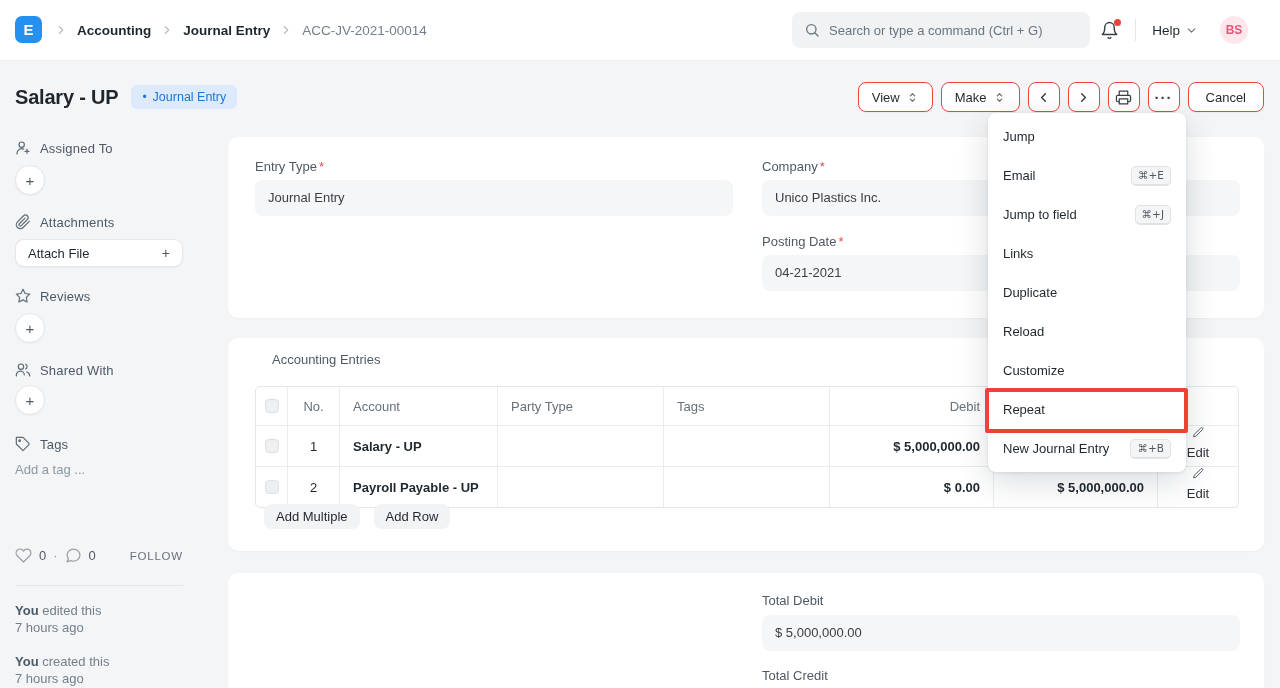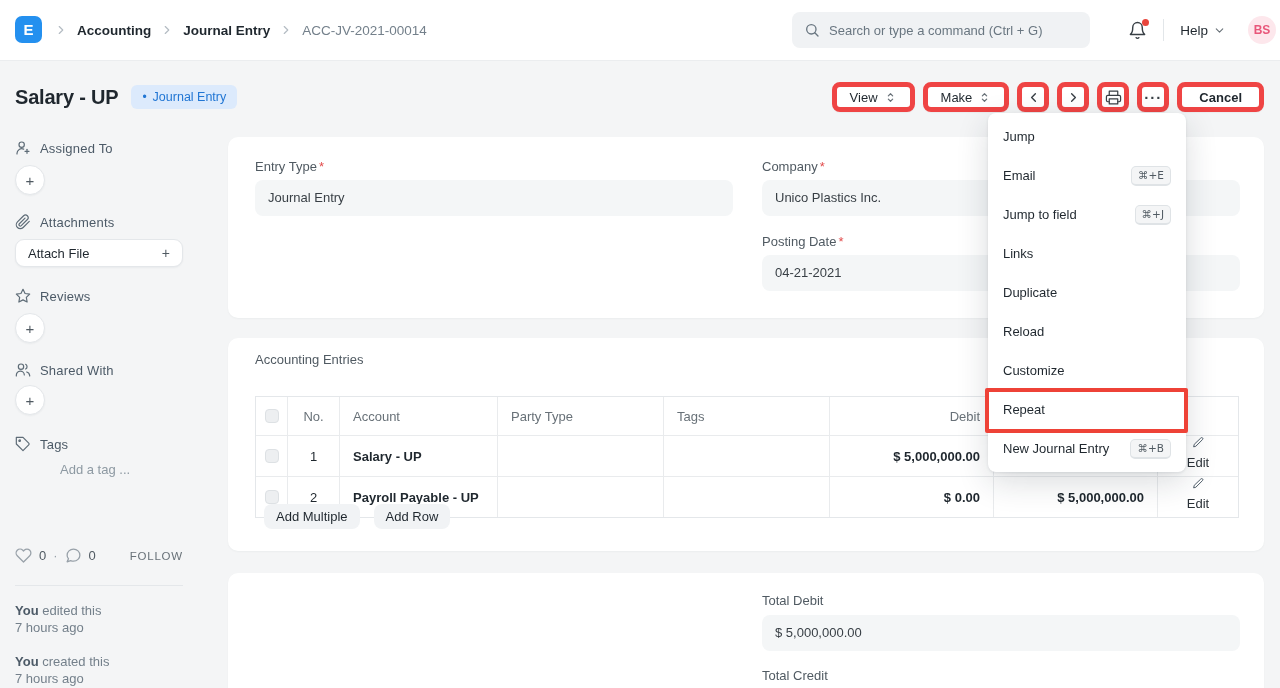--- a/index.html
+++ b/index.html
@@ -9,69 +9,69 @@
 
   
   .navbar{position:absolute;top:0;left:0;width:1280px;height:60px;background:#fff;border-bottom:1px solid #ebedef;z-index:50;}
   .logo{position:absolute;left:15px;top:16px;width:27px;height:27px;background:#2490ef;border-radius:7px;color:#fff;font-weight:700;font-size:15px;display:flex;align-items:center;justify-content:center;}
   .breadcrumb{position:absolute;left:54px;top:0;height:60px;display:flex;align-items:center;gap:9px;}
   .crumb-sep{color:#b4bcc3;}
   .crumb{font-size:13.5px;font-weight:600;color:#1f272e;}
   .crumb.muted{color:#74808b;font-weight:400;}
   .searchbar{position:absolute;left:792px;top:12px;width:298px;height:36px;background:#f0f2f4;border-radius:8px;display:flex;align-items:center;gap:9px;padding:0 12px;box-sizing:border-box;color:#697680;}
   .searchbar .ph{font-size:13px;color:#697680;}
-  .nav-right{position:absolute;right:4px;top:0;height:60px;display:flex;align-items:center;}
+  .nav-right{position:absolute;right:32px;top:0;height:60px;display:flex;align-items:center;}
   .bell-wrap{position:relative;color:#383f45;}
   .bell-dot{position:absolute;top:-2px;right:-2px;width:7px;height:7px;background:#e8453c;border-radius:50%;}
   .nav-divider{width:1px;height:22px;background:#e2e6e9;margin:0 16px;}
   .help{display:flex;align-items:center;gap:5px;color:#1f272e;font-size:13.5px;}
   .help svg{color:#687178;}
   .avatar{width:28px;height:28px;border-radius:50%;background:#fde7ec;color:#e8577a;font-size:12px;font-weight:600;display:flex;align-items:center;justify-content:center;margin-left:22px;}
 
   
   .page-head-title{position:absolute;left:15px;top:85px;display:flex;align-items:center;gap:13px;}
   .page-title{font-size:20px;font-weight:700;letter-spacing:-0.2px;margin:0;}
   .doc-badge{background:#dceafc;color:#2176d4;font-size:12.5px;padding:5px 11px;border-radius:6px;display:flex;align-items:center;gap:6px;}
   .doc-badge .dot{font-size:12px;}
   .actions{position:absolute;right:16px;top:82px;display:flex;gap:8px;align-items:center;}
-  .btn{background:#fff;border:5px solid #ef4444;border-radius:8px;height:30px;box-sizing:border-box;display:flex;align-items:center;justify-content:center;font-size:13px;color:#1f272e;box-shadow:0 1px 1px rgba(25,39,52,.04);padding:0 13px;gap:6px;cursor:pointer;}
+  .btn{background:#fff;border:1px solid #ef4444;border-radius:8px;height:30px;box-sizing:border-box;display:flex;align-items:center;justify-content:center;font-size:13px;color:#1f272e;box-shadow:0 1px 1px rgba(25,39,52,.04);padding:0 13px;gap:6px;cursor:pointer;}
   .btn .sel-ic{color:#687178;}
   .btn.icon-btn{width:32px;padding:0;color:#383f45;}
   .btn.dots{font-size:15px;letter-spacing:1px;color:#383f45;font-weight:700;}
 
   
   .sidebar{position:absolute;left:15px;top:140px;width:185px;height:548px;}
   .sb-abs{position:absolute;left:0;}
   .sb-sec{display:flex;align-items:center;gap:9px;color:#4c5a67;font-size:13px;font-weight:500;letter-spacing:.2px;}
   .sb-sec svg{color:#5e6c77;}
   .plus-circle{width:28px;height:28px;border-radius:50%;background:#fff;border:1px solid #e4e7ea;box-shadow:0 1px 2px rgba(25,39,52,.05);display:flex;align-items:center;justify-content:center;color:#505a62;font-size:15px;cursor:pointer;}
   .attach-btn{width:168px;height:28px;background:#fff;border:1px solid #e4e7ea;border-radius:9px;box-shadow:0 1px 2px rgba(25,39,52,.05);display:flex;align-items:center;justify-content:space-between;padding:0 12px;box-sizing:border-box;font-size:13px;color:#1f272e;cursor:pointer;}
   .attach-btn .pl{color:#505a62;font-size:14px;}
-  .add-tag{color:#8d99a2;font-size:13px;margin-left:45px;}
+  .add-tag{color:#8d99a2;font-size:13px;}
   .likes-row{width:168px;display:flex;align-items:center;gap:7px;color:#505a62;font-size:13px;}
   .likes-row svg{color:#98a1a9;}
   .likes-row .mid{color:#98a1a9;}
   .follow{margin-left:auto;color:#687178;font-size:11.5px;letter-spacing:.8px;cursor:pointer;}
   .sb-divider{width:168px;height:1px;background:#e4e7ea;}
   .activity{font-size:13px;color:#74808b;line-height:17px;}
   .activity b{color:#4c5a67;font-weight:700;}
 
   
   .card{position:absolute;left:228px;width:1036px;background:#fff;border-radius:10px;box-shadow:0 1px 2px rgba(25,39,52,.04);}
   .card1{top:137px;height:181px;}
   .card2{top:338px;height:213px;}
   .card3{top:573px;height:160px;}
   .f-abs{position:absolute;}
   .lbl{font-size:13px;color:#505a62;}
   .req{color:#e24c4c;margin-left:2px;}
   .input{background:#f4f6f7;border-radius:8px;height:36px;line-height:36px;padding:0 13px;box-sizing:border-box;font-size:13px;color:#383f45;}
   .sec-label{font-size:13px;color:#505a62;}
 
   
-  .grid{position:absolute;left:27px;top:58px;width:982px;border:1px solid #e4e7ea;border-radius:0;font-size:13px;}
+  .grid{position:absolute;left:27px;top:48px;width:982px;border:1px solid #e4e7ea;border-radius:5px;font-size:13px;}
   .grow{display:grid;grid-template-columns:32px 52px 158px 166px 166px 164px 164px 1fr;}
   .grow > div{border-right:1px solid #e9ebed;display:flex;align-items:center;padding:0 13px;box-sizing:border-box;overflow:hidden;}
   .grow > div:last-child{border-right:none;flex-direction:column;}
   .grow.head{height:38px;color:#687178;}
   .grow.body{height:40px;border-top:1px solid #e9ebed;color:#1f272e;}
   .cell-c{justify-content:center;padding:0 4px !important;}
   .cell-r{justify-content:flex-end;text-align:right;}
   .acct{font-weight:700;}
   .money{font-weight:700;}
   .checkbox{width:14px;height:14px;border-radius:4px;background:#edeff1;border:1px solid #dde1e4;box-sizing:border-box;cursor:pointer;}
@@ -179,21 +179,21 @@
         </svg>
       </button>
     <button class="btn icon-btn">
         <svg width="17" height="17" viewBox="0 0 24 24" fill="none" stroke="currentColor" stroke-width="1.7" stroke-linecap="round" stroke-linejoin="round">
           <path d="M6 9V3h12v6"></path>
           <path d="M6 18H4a2 2 0 01-2-2v-5a2 2 0 012-2h16a2 2 0 012 2v5a2 2 0 01-2 2h-2"></path>
           <rect x="6" y="14" width="12" height="7"></rect>
         </svg>
       </button>
     <button class="btn icon-btn dots">···</button>
-    <button class="btn" style="padding:0 17px;font-weight:bold;">Cancel</button>
+    <button class="btn" style="padding:0 17px;">Cancel</button>
   </div>
 
   <div class="sidebar">
     <div class="sb-abs sb-sec" style="top:0;align-items:flex-end;">
       <svg width="16" height="16" viewBox="0 0 24 24" fill="none" stroke="currentColor" stroke-width="1.8" stroke-linecap="round" stroke-linejoin="round">
           <circle cx="10" cy="7" r="4"></circle>
           <path d="M3 21v-1a7 7 0 0110-6.3"></path>
           <line x1="18" y1="14" x2="18" y2="20"></line>
           <line x1="15" y1="17" x2="21" y2="17"></line>
         </svg>
@@ -270,21 +270,21 @@
     <div class="f-abs input" style="left:27px;top:43px;width:478px;">Journal Entry</div>
 
     <div class="f-abs lbl" style="left:534px;top:22px;"><span>Company</span><span class="req">*</span></div>
     <div class="f-abs input" style="left:534px;top:43px;width:478px;">Unico Plastics Inc.</div>
 
     <div class="f-abs lbl" style="left:534px;top:97px;"><span>Posting Date</span><span class="req">*</span></div>
     <div class="f-abs input" style="left:534px;top:118px;width:478px;">04-21-2021</div>
   </div>
 
   <div class="card card2">
-    <div class="f-abs sec-label" style="left:27px;top:14px;">Accounting Entries</div>
+    <div class="f-abs sec-label" style="left:44px;top:14px;">Accounting Entries</div>
 
     <div class="grid">
       <div class="grow head">
         <div class="cell-c">
             <span class="checkbox"></span>
           </div>
         <div class="cell-c">No.</div>
         <div>Account</div>
         <div>Party Type</div>
         <div>Tags</div>

